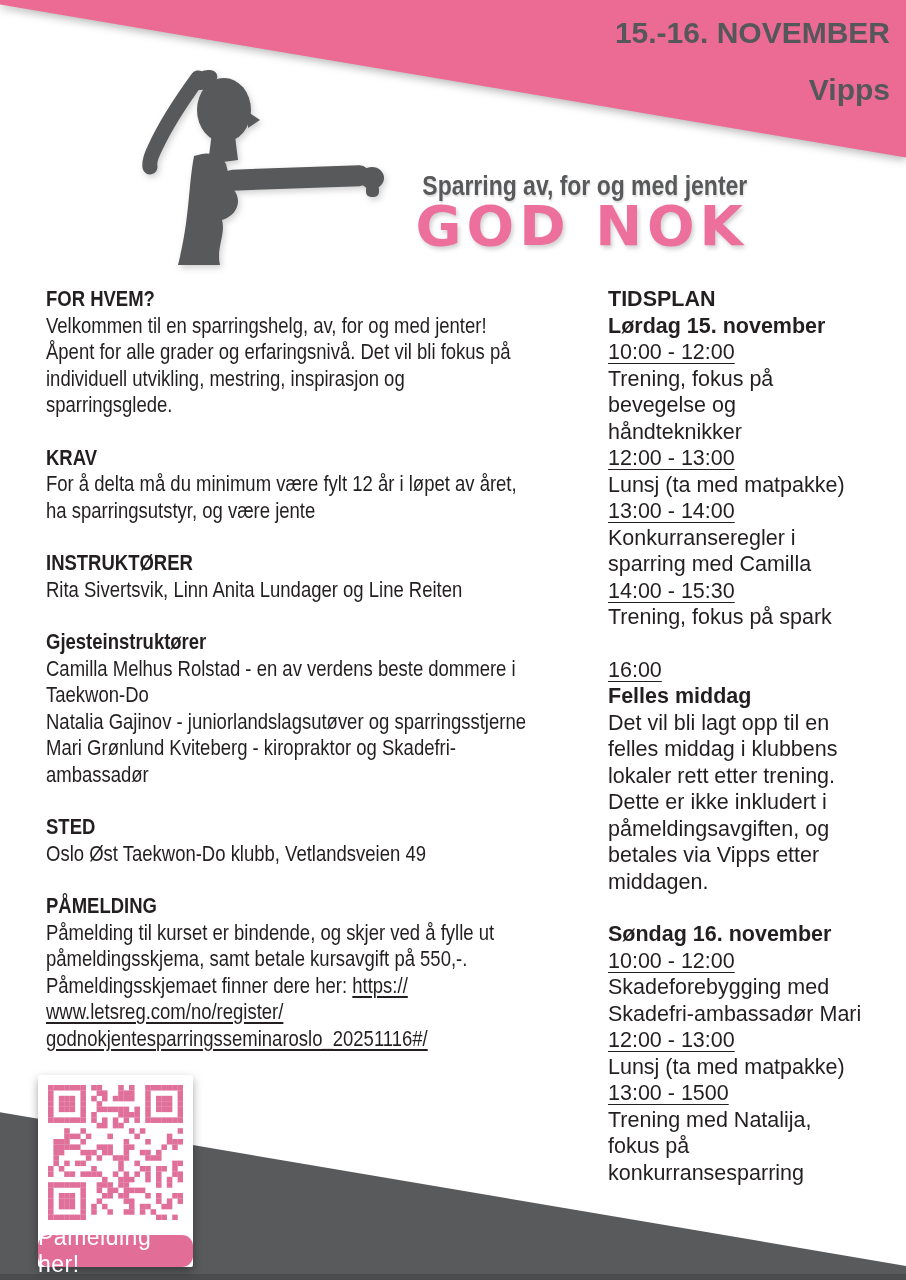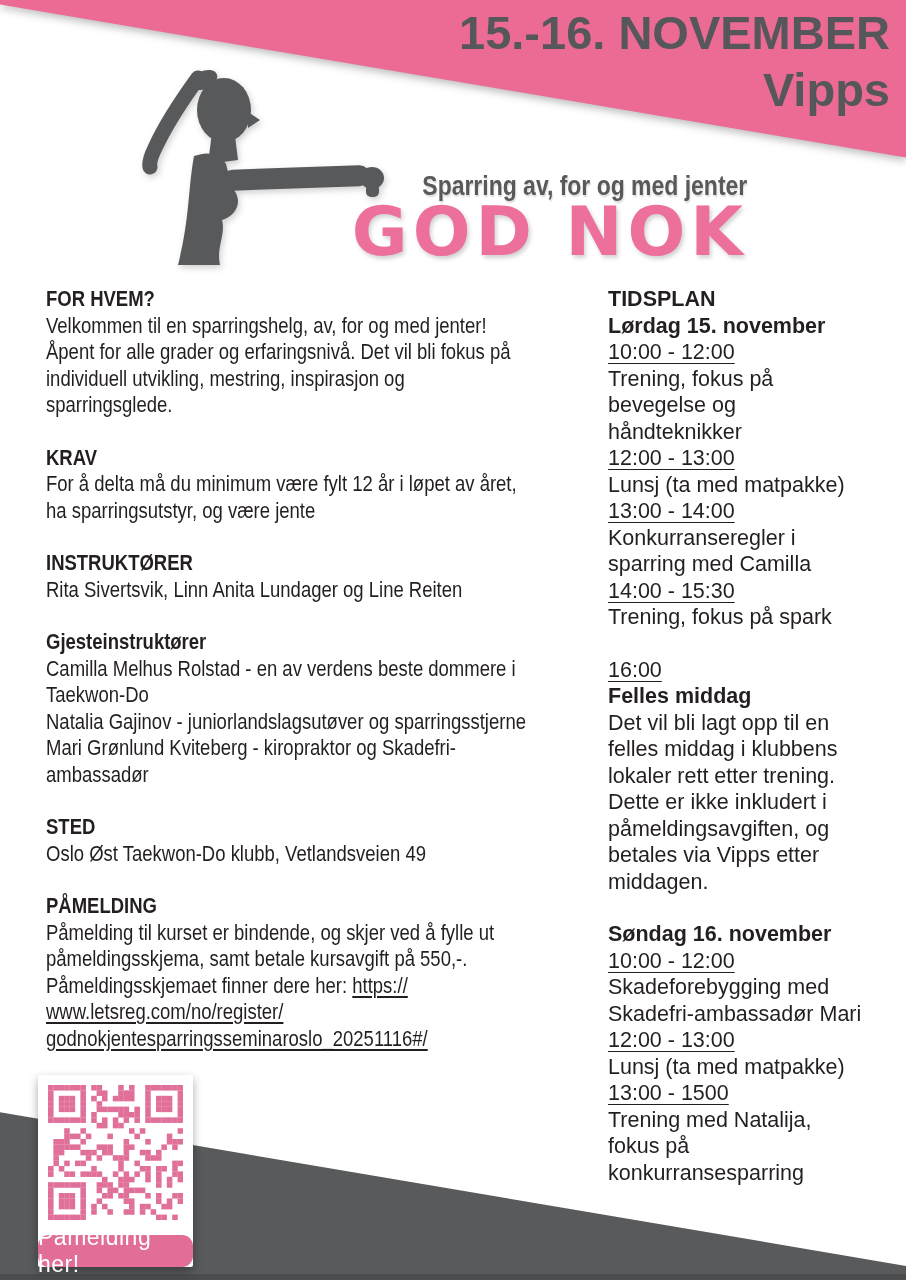--- a/index.html
+++ b/index.html
@@ -4,29 +4,29 @@
 <style>
   html,body{margin:0;padding:0;background:#fff;}
   .page{position:relative;width:906px;height:1280px;overflow:hidden;background:#ffffff;
         font-family:"Liberation Sans",sans-serif;color:#231f20;}
 
   
   .banner-wrap{position:absolute;inset:0;filter:drop-shadow(0 3px 4px rgba(0,0,0,.28));pointer-events:none;}
   .banner{position:absolute;inset:0;background:#ec6b94;
           clip-path:polygon(0 0,100% 0,100% 12.3%,0 0.35%);}
   .banner-text{position:absolute;top:4px;right:16px;text-align:right;
-               font-weight:700;font-size:47px;line-height:57px;color:#56575a;letter-spacing:0;}
+               font-weight:700;font-size:30px;line-height:57px;color:#56575a;letter-spacing:0;}
 
   
   .silhouette{position:absolute;left:138px;top:68px;filter:drop-shadow(2px 3px 3px rgba(0,0,0,.18));}
   .tagline{position:absolute;top:170px;right:159px;font-weight:700;font-size:28px;color:#58595b;
            transform:scaleX(.82);transform-origin:100% 0;white-space:nowrap;
            text-shadow:1px 2px 2px rgba(0,0,0,.15);}
   .godnok{position:absolute;top:198px;right:158px;font-family:"DejaVu Sans",sans-serif;
-          font-weight:800;font-size:68px;line-height:1;letter-spacing:5px;color:#ed6f9b;
+          font-weight:800;font-size:56px;line-height:1;letter-spacing:5px;color:#ed6f9b;
           white-space:nowrap;text-shadow:2px 3px 4px rgba(0,0,0,.18);}
 
   
   .left-col{position:absolute;left:46px;top:286px;width:700px;
             transform:scaleX(.86);transform-origin:0 0;
             font-size:21.5px;line-height:26.5px;}
   .left-col h3{margin:0;font-size:21.5px;font-weight:700;}
   .left-col p{margin:0 0 26px 0;white-space:pre-line;}
   .link{text-decoration:underline;text-underline-offset:3px;text-decoration-thickness:1.5px;
         white-space:pre-line;cursor:pointer;}

